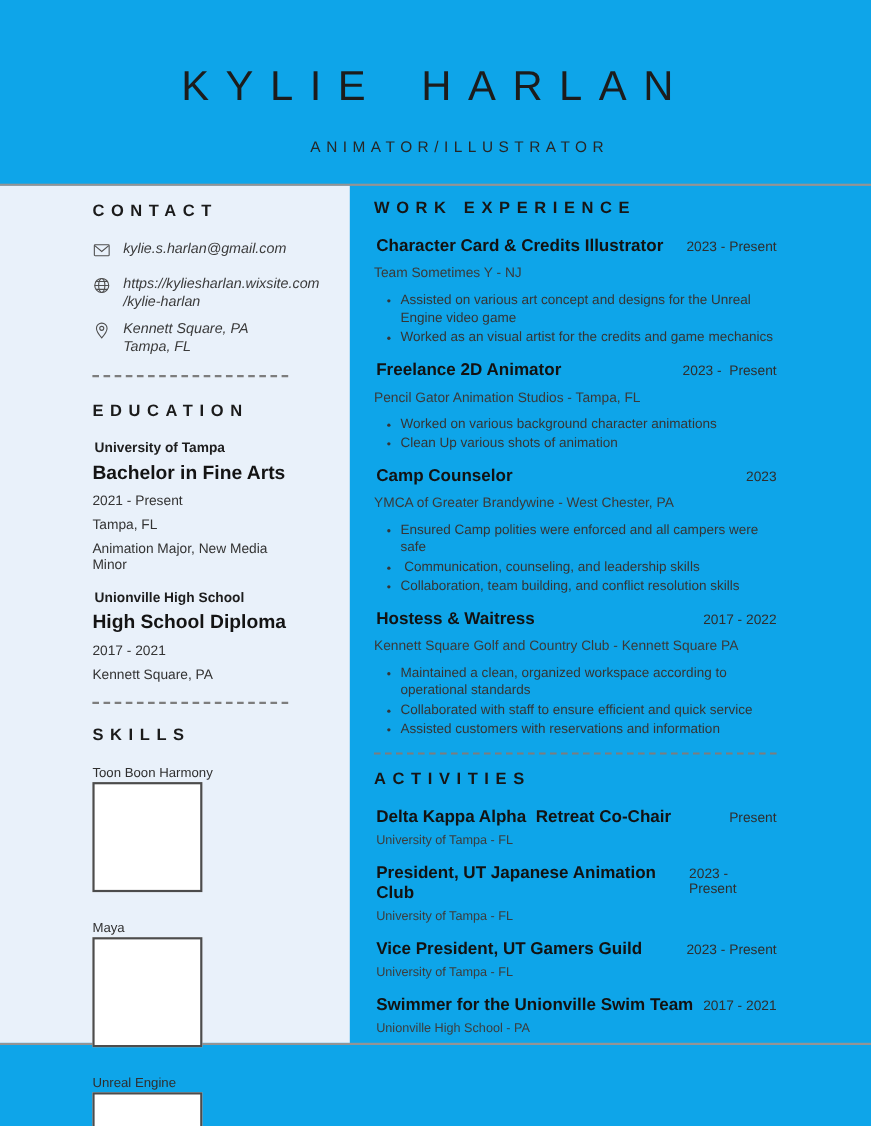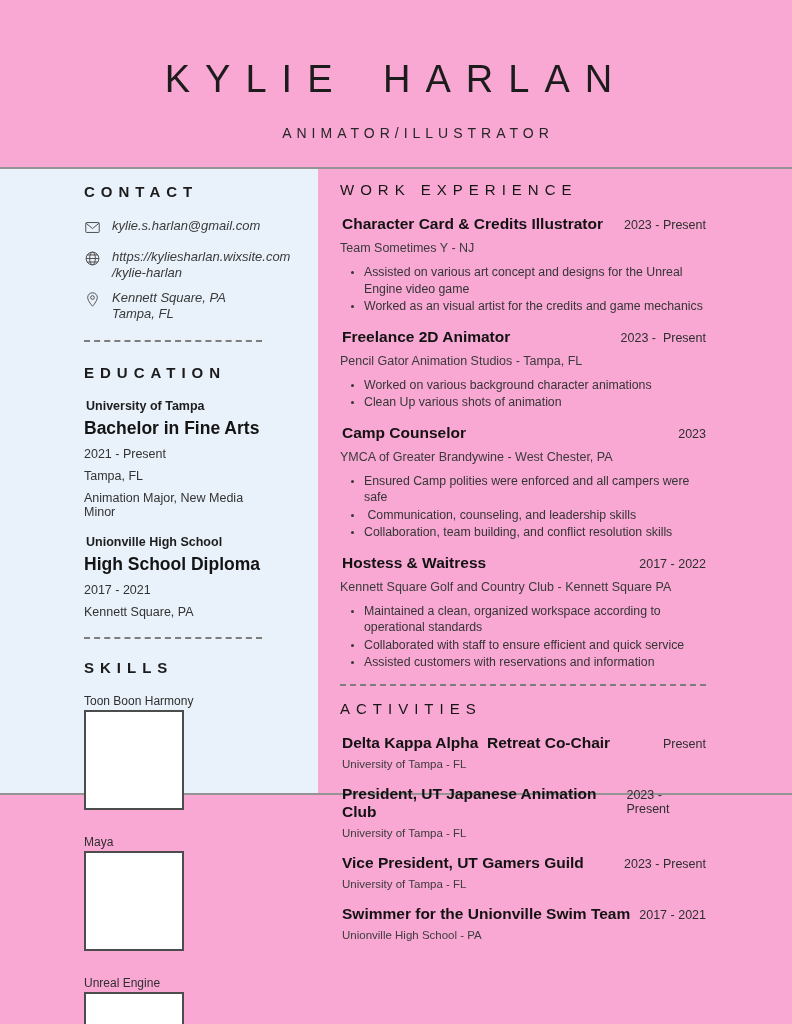--- a/index.html
+++ b/index.html
@@ -1,37 +1,37 @@
 <!DOCTYPE html>
 <html><head>
 <meta charset="utf-8">
 <style>
   html, body { margin: 0; padding: 0; background: #ffffff; }
   .page {
     position: relative;
     width: 792px; height: 1024px;
-    background: #f9a8d4;
+    background: #0ea5e9;
     font-family: "Liberation Sans", sans-serif;
     color: #2b2b2b;
     overflow: hidden;
   }
   
   .header { text-align: center; padding-top: 58px; }
   .name {
     font-size: 38px; font-weight: 500; color: #1c1c1c;
     letter-spacing: 15px; word-spacing: 10px; white-space: pre-wrap;
   }
   .subtitle {
     margin-top: 24px; font-size: 14px; color: #262626;
     letter-spacing: 5px; font-weight: 400; padding-left: 44px;
   }
   
   .band {
     position: absolute; left: 0; top: 167px;
-    width: 792px; height: 628px;
+    width: 792px; height: 783px;
     border-top: 2px solid #949494;
     border-bottom: 2px solid #949494;
     box-sizing: border-box;
     display: flex;
   }
   
   .sidebar {
     width: 318px; flex: 0 0 318px;
     background: #e9f1fa;
     box-sizing: border-box;
@@ -62,21 +62,21 @@
     flex: 0 0 96px; width: 96px; height: 11px;
     border: 2px solid #4c4c4c; background: #ffffff; margin-top: 1px;
   }
   .skill-fill { height: 100%; background: #5b9ddb; }
   
   .main {
     flex: 1 1 auto; box-sizing: border-box;
     padding: 12px 86px 0 22px;
   }
   .main-heading {
-    font-size: 15px; font-weight: 400; color: #161616;
+    font-size: 15px; font-weight: 700; color: #161616;
     letter-spacing: 6px; margin-bottom: 17px;
   }
   .xp-entry { margin-bottom: 13px; }
   .xp-titlerow { display: flex; justify-content: space-between; align-items: baseline; }
   .xp-title { font-size: 15.5px; font-weight: 700; color: #121212; white-space: pre-wrap; padding-left: 2px; }
   .xp-date { font-size: 12.5px; color: #2e2e2e; white-space: pre-wrap; }
   .xp-org { font-size: 12.5px; color: #3a3a3a; margin-top: 8px; }
   .xp-bullets { margin: 9px 0 0 0; padding-left: 24px; }
   .xp-bullets li {
     font-size: 12.3px; line-height: 16.5px; color: #353535;

